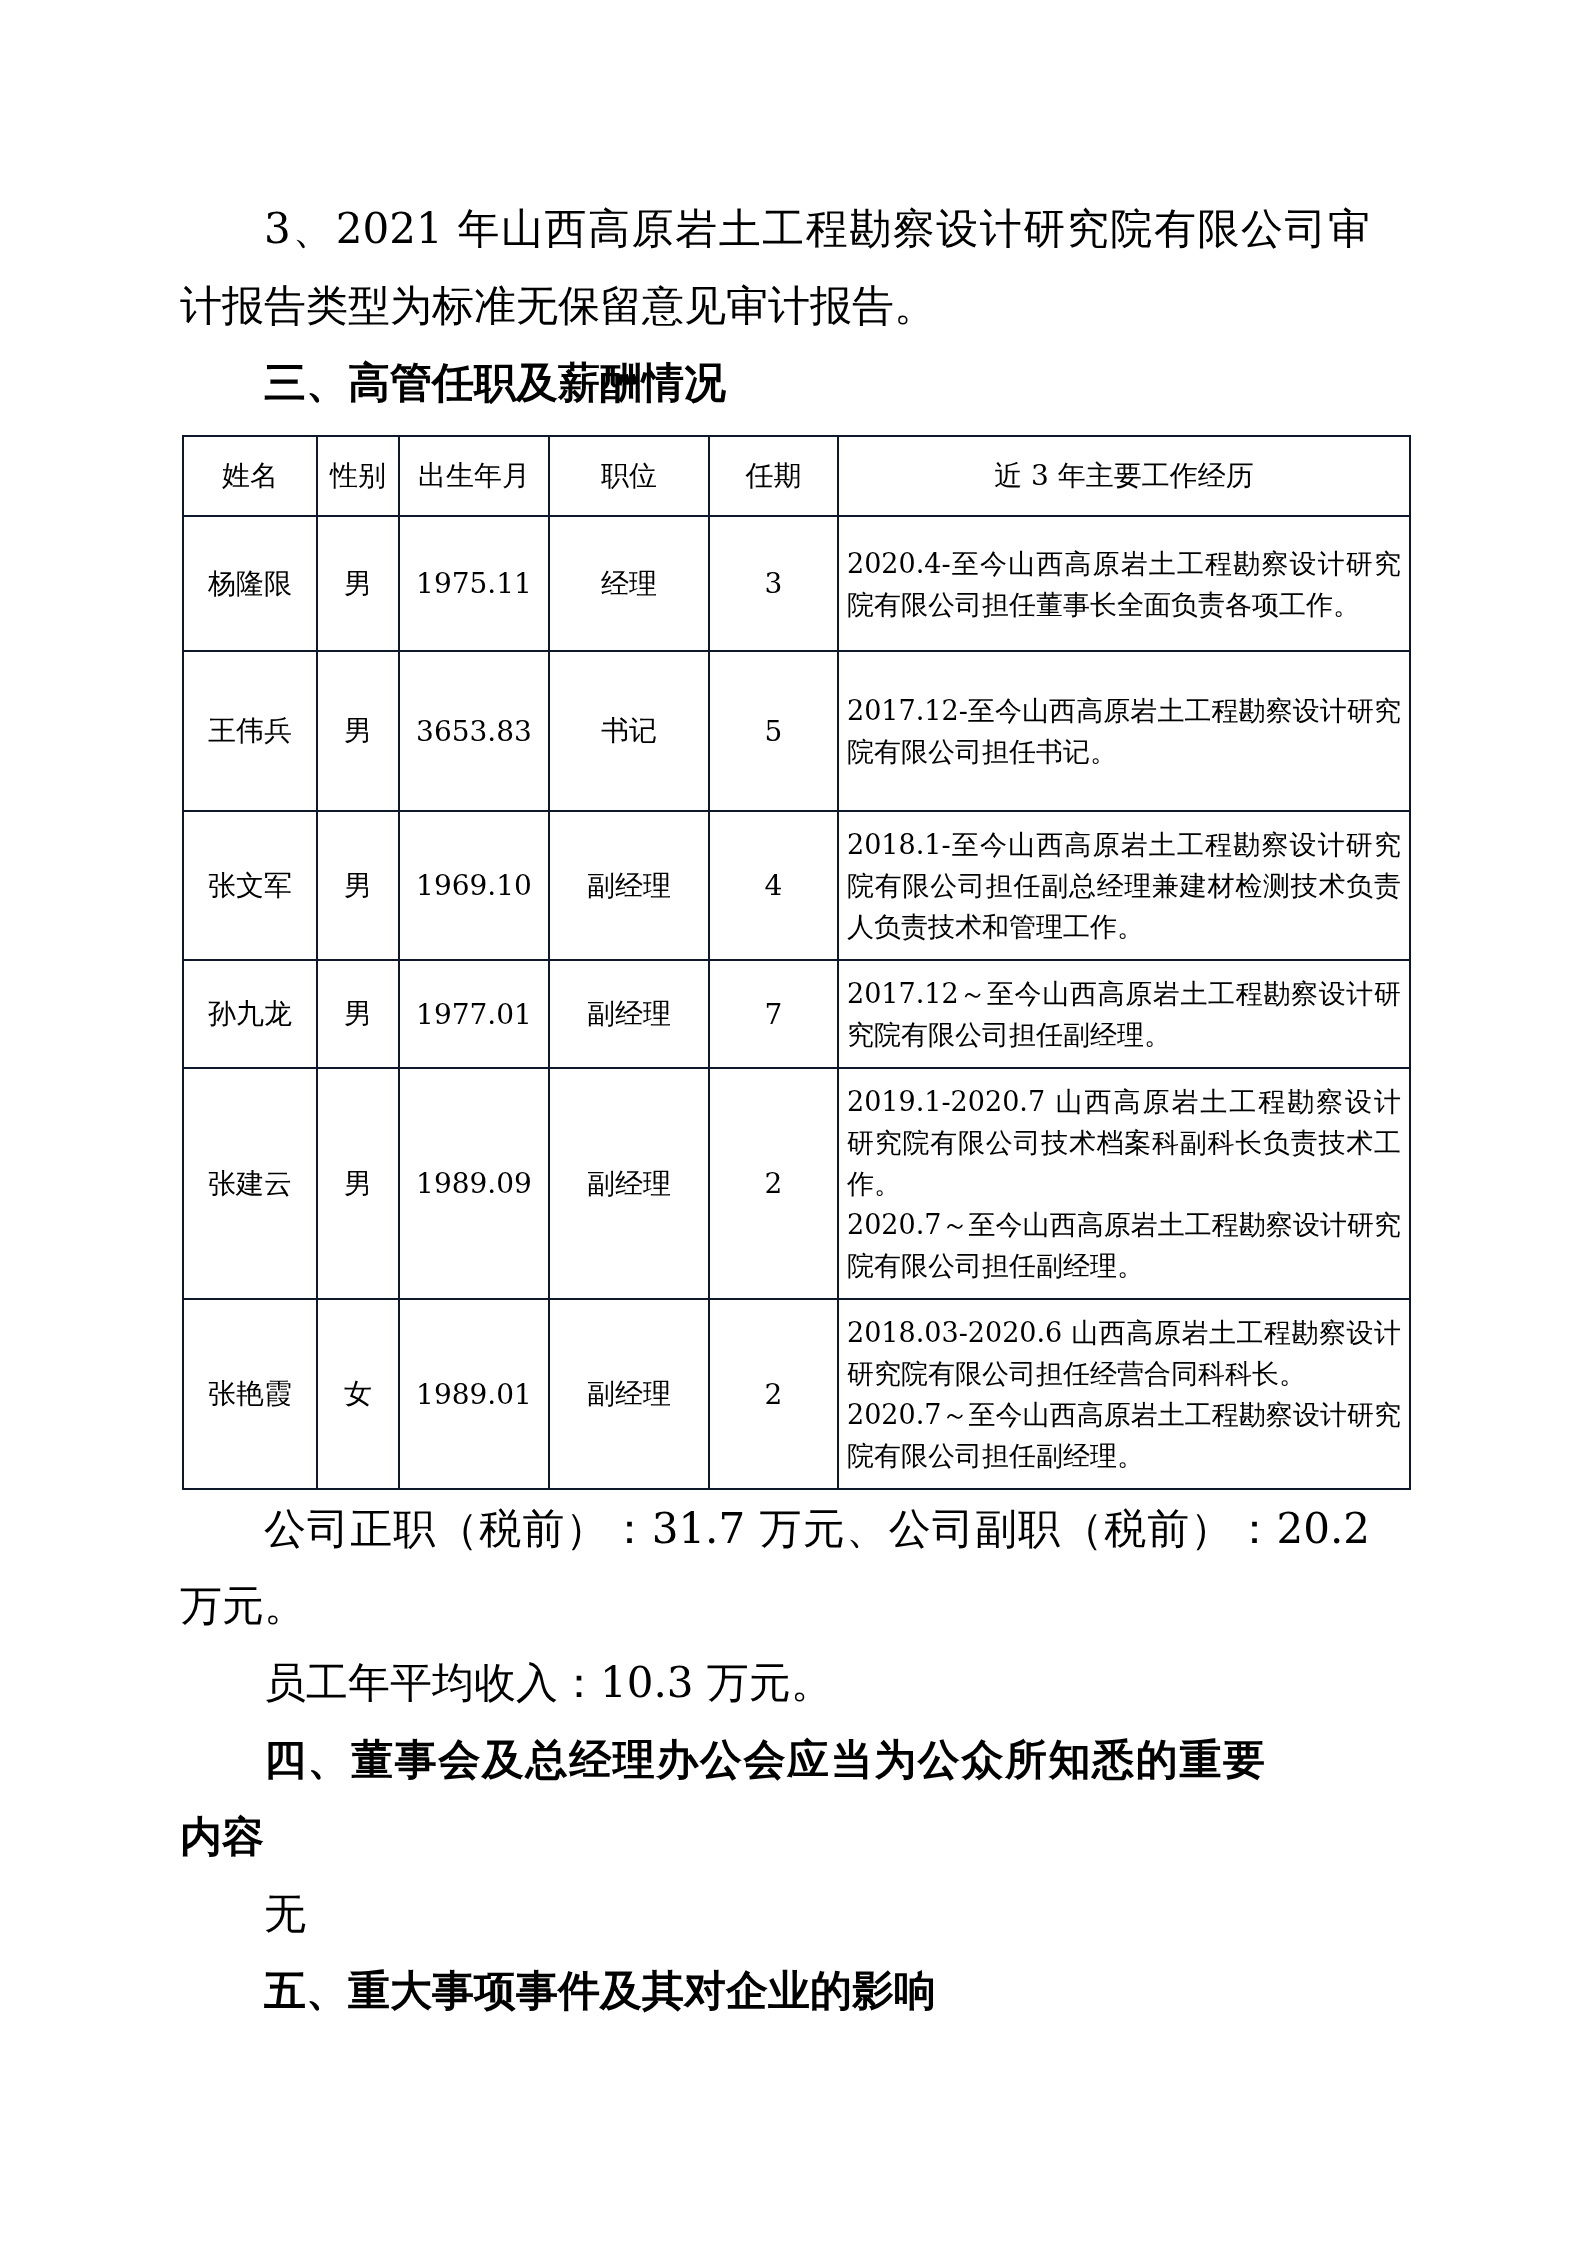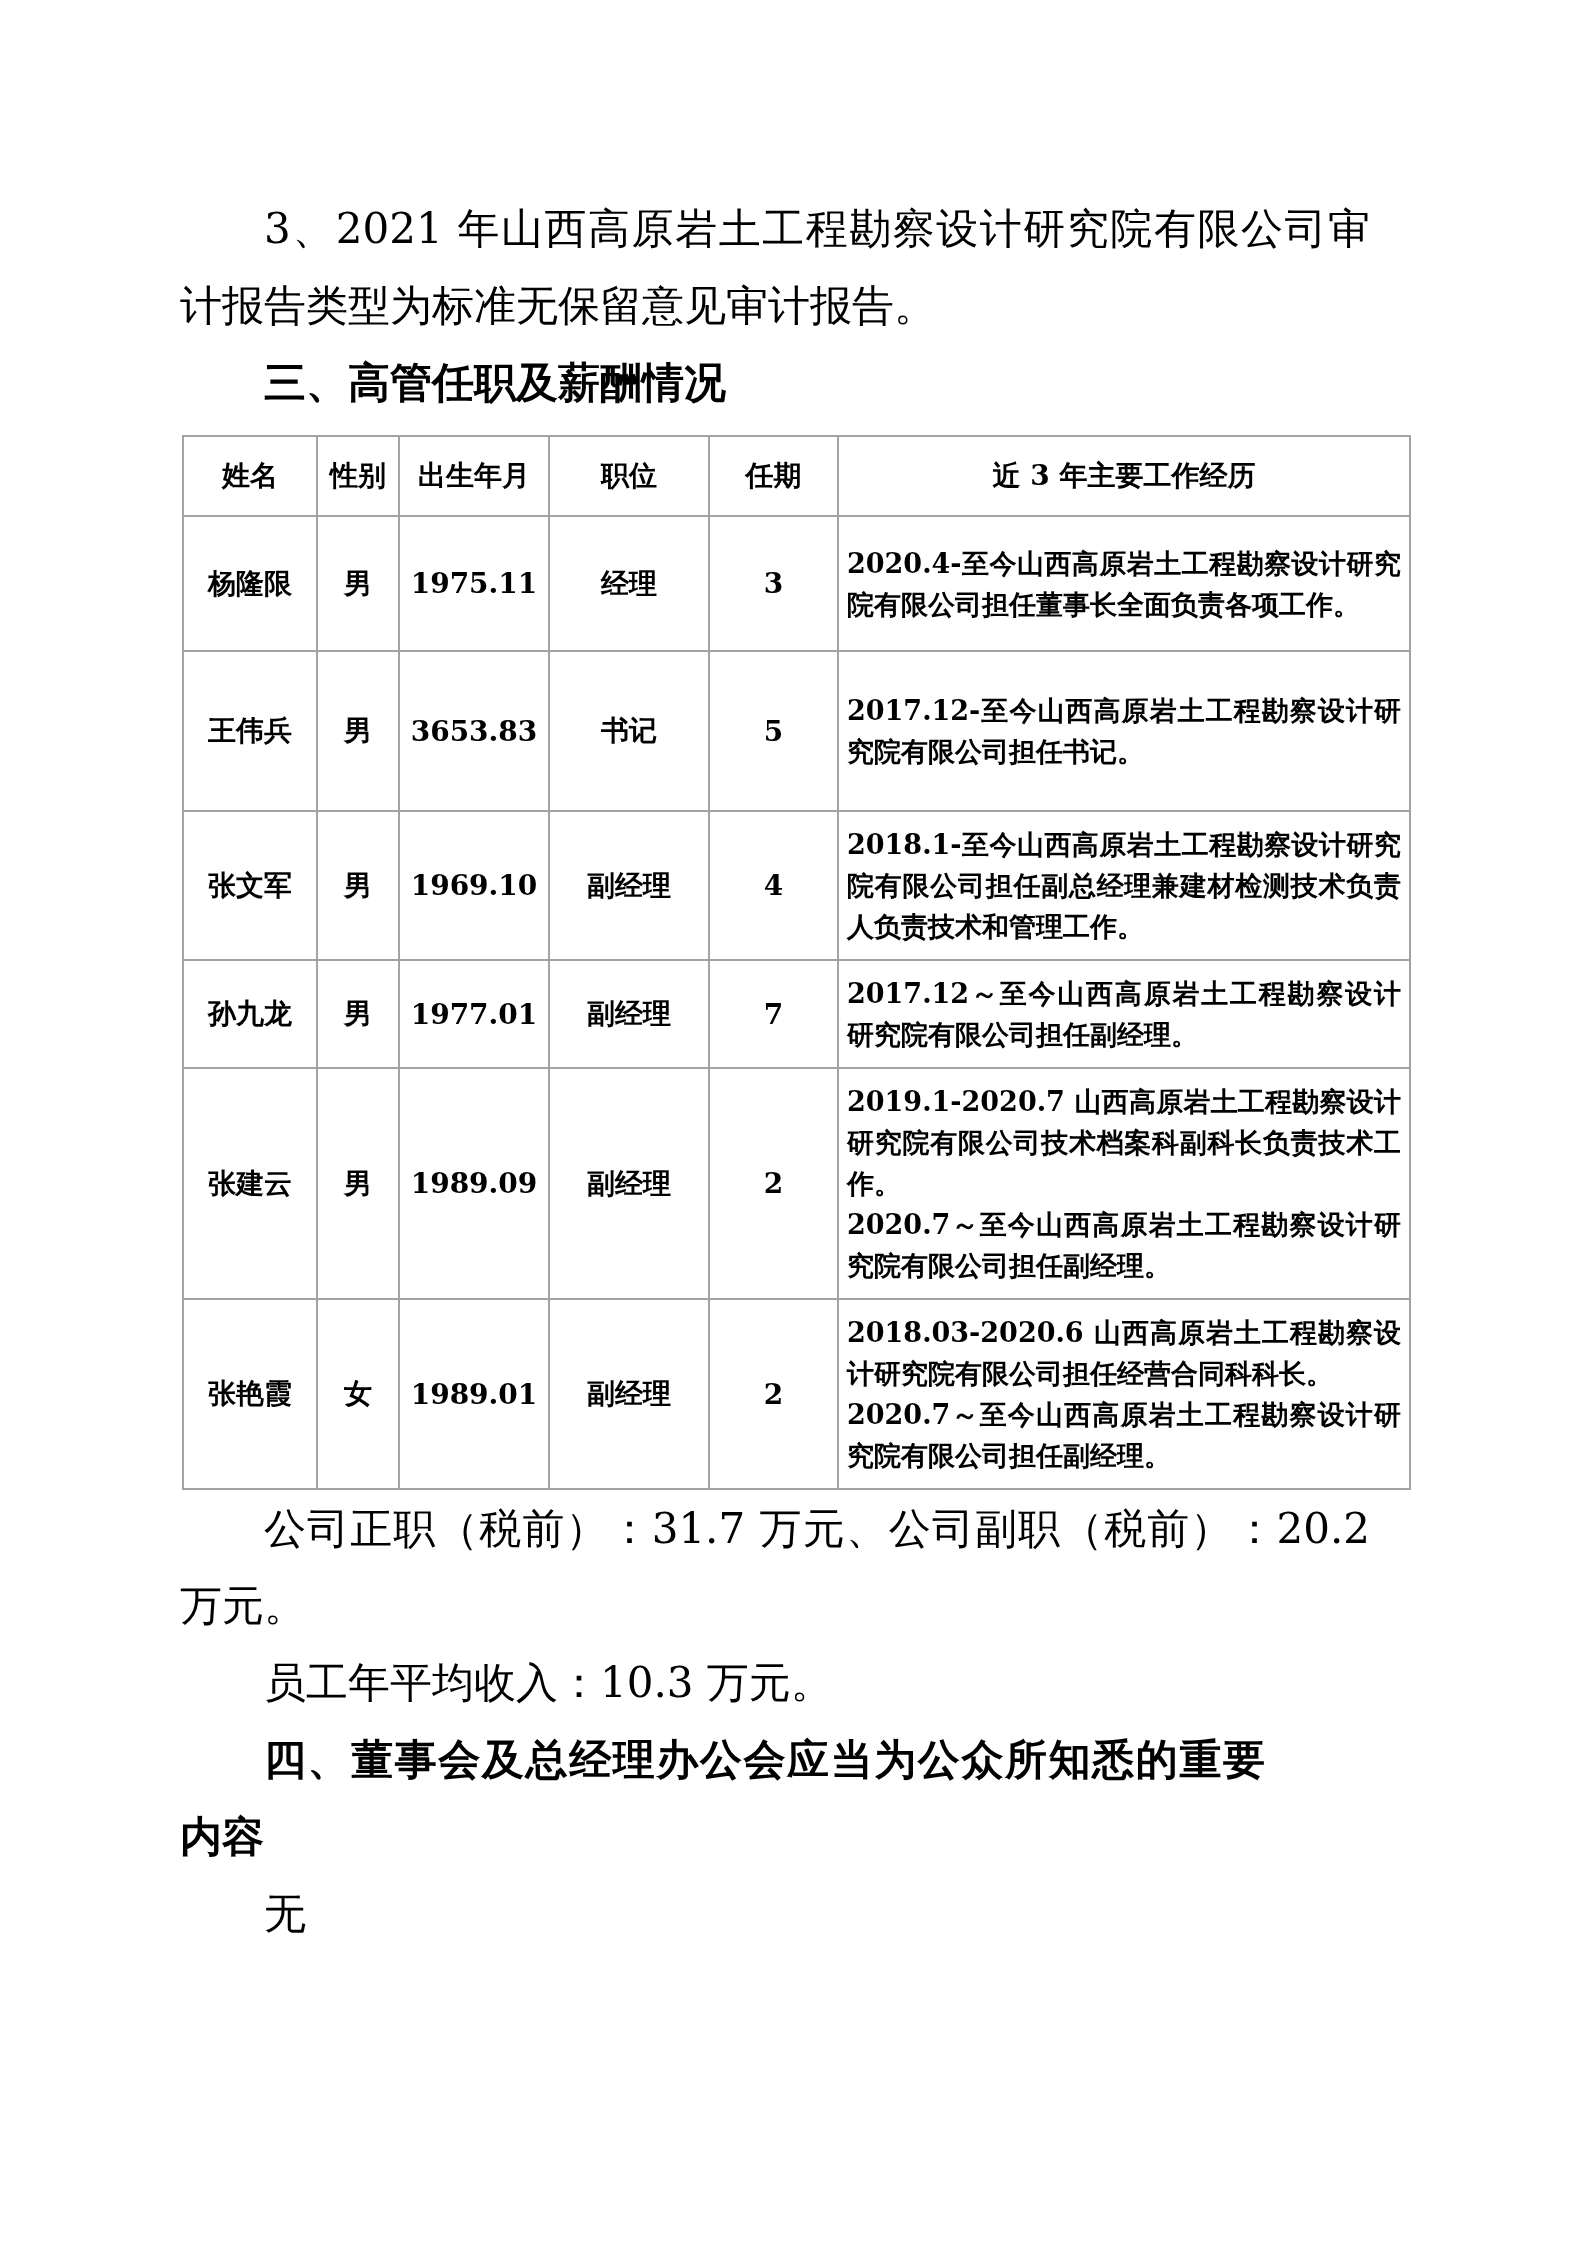--- a/index.html
+++ b/index.html
@@ -28,22 +28,22 @@
   .bold { font-weight: bold; }
   .h4wrap { width: 1085px; }
   table.exec {
     border-collapse: collapse;
     table-layout: fixed;
     width: 1227px;
     margin-top: 14px;
     margin-left: 2px;
   }
   table.exec th, table.exec td {
-    border: 2px solid #a3a3a3;
-    font-weight: bold;
+    border: 2px solid #0f172a;
+    font-weight: normal;
     font-size: 28px;
     text-align: center;
     vertical-align: middle;
     padding: 0;
   }
   table.exec thead tr { height: 80px; }
   table.exec tbody tr:nth-child(1) { height: 135px; }
   table.exec tbody tr:nth-child(2) { height: 160px; }
   table.exec tbody tr:nth-child(3) { height: 140px; }
   table.exec tbody tr:nth-child(4) { height: 105px; }
@@ -142,14 +142,15 @@
 
 
   <p class="para indent">公司正职（税前）：31.7 万元、公司副职（税前）：20.2 万元。</p>
 
   <p class="para indent">员工年平均收入：10.3 万元。</p>
 
   <p class="para indent bold h4wrap">四、董事会及总经理办公会应当为公众所知悉的重要内容</p>
 
   <p class="para indent">无</p>
 
+  <p class="para indent bold">五、重大事项事件及其对企业的影响</p>
 
 </div>
 
 </body></html>

